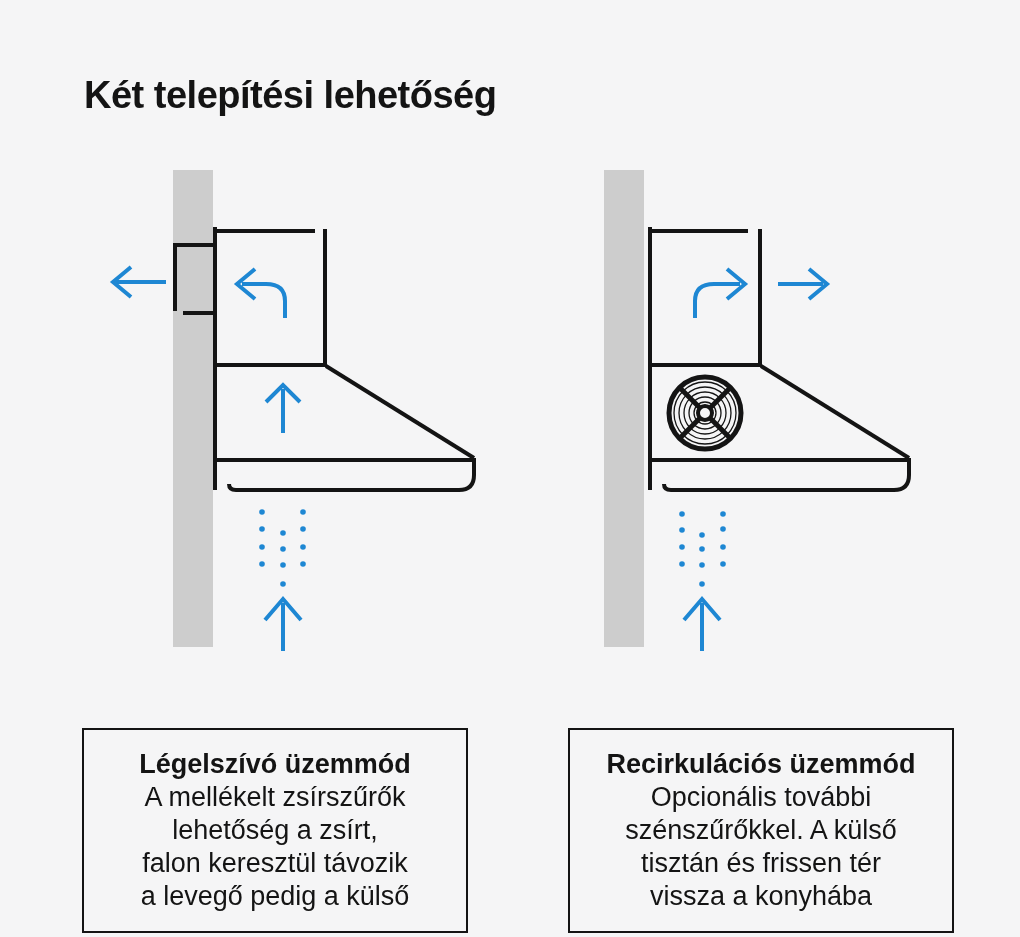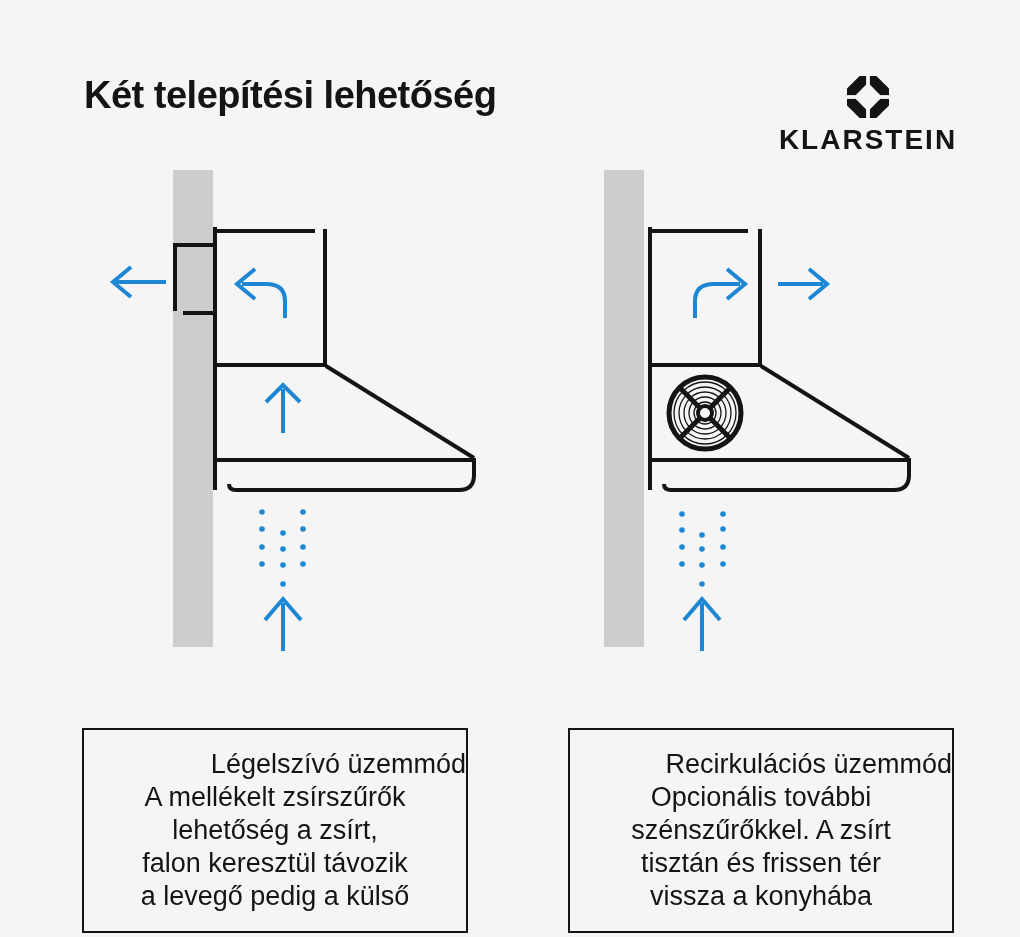--- a/index.html
+++ b/index.html
@@ -38,38 +38,29 @@
   .dot{fill:var(--accent_blue);}
   .info-box{
     position:absolute;top:728px;width:386px;height:205px;
     border:2px solid var(--ink);
     display:flex;flex-direction:column;justify-content:center;
     text-align:center;color:var(--ink);
     font-size:27px;line-height:33px;
   }
   .info-box.left{left:82px;}
   .info-box.right{left:568px;}
-  .box-title{font-weight:400;text-align:right;}
+  .box-title{font-weight:700;}
 </style>
 </head>
 <body>
 
 <div class="canvas">
 
   <h1 class="page-title">Két telepítési lehetőség</h1>
 
-  <div class="brand">
-    <svg class="brand-icon" width="42" height="42" viewBox="0 0 40 40">
-      <path d="M12,0 H28 L40,12 V28 L28,40 H12 L0,28 V12 Z" fill="var(--ink)"></path>
-      <rect x="18.2" y="-1" width="3.6" height="42" fill="var(--background)"></rect>
-      <rect x="-1" y="18.2" width="42" height="3.6" fill="var(--background)"></rect>
-      <polygon points="20,6.5 33.5,20 20,33.5 6.5,20" fill="var(--background)"></polygon>
-    </svg>
-    <div class="brand-wordmark">KLARSTEIN</div>
-  </div>
 
   <svg class="diagrams" width="1020" height="700" viewBox="0 0 1020 700">
 
     <g>
       <rect class="wall" x="173" y="170" width="40" height="477"></rect>
       <g>
         <line class="ink-line" x1="215" y1="227" x2="215" y2="490"></line>
         <line class="ink-line" x1="213" y1="231" x2="315" y2="231"></line>
         <line class="ink-line" x1="325" y1="229" x2="325" y2="365"></line>
         <line class="ink-line" x1="213" y1="365" x2="327" y2="365"></line>
@@ -169,18 +160,18 @@
     <div class="box-title">Légelszívó üzemmód</div>
     <div>A mellékelt zsírszűrők</div>
     <div>lehetőség a zsírt,</div>
     <div>falon keresztül távozik</div>
     <div>a levegő pedig a külső</div>
   </div>
 
   <div class="info-box right">
     <div class="box-title">Recirkulációs üzemmód</div>
     <div>Opcionális további</div>
-    <div>szénszűrőkkel. A zsírt</div>
+    <div>szénszűrőkkel. A külső</div>
     <div>tisztán és frissen tér</div>
     <div>vissza a konyhába</div>
   </div>
 
 </div>
 
 </body></html>

